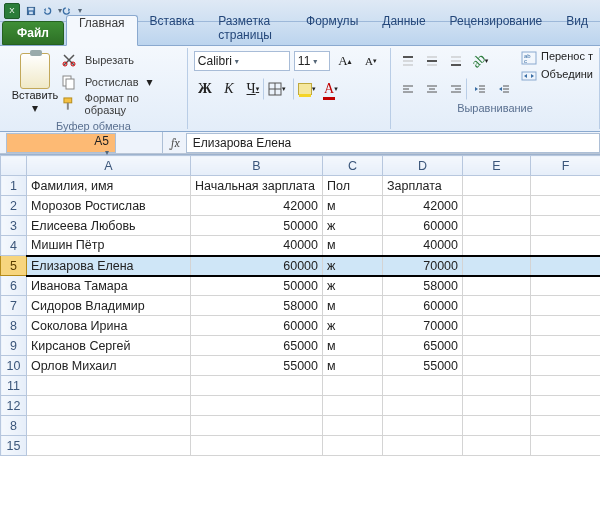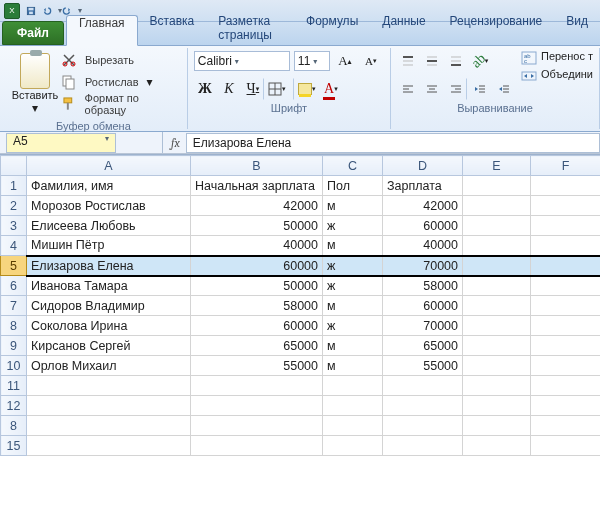--- a/index.html
+++ b/index.html
@@ -137,22 +137,22 @@
   .align-grp .right { display:flex; flex-direction:column; gap:2px; margin-left:6px;}
   .wrap-btn { display:flex; align-items:flex-start; gap:4px; font-size:11px;}
   
   .formula-bar {
     display:flex; align-items:center;
     border-bottom:1px solid #b9c5d6;
     height:22px;
     background:#eef3fb;
   }
   .namebox {
-    width:110px; background:#fef9c3; border:1px solid #adbfd6;
-    height:20px; margin:0 6px; display:flex; align-items:flex-start; padding:0 6px;
+    width:110px; background:#fdba74; border:1px solid #adbfd6;
+    height:20px; margin:0 6px; display:flex; align-items:flex-end; padding:0 6px;flex-direction:column;
   }
   .namebox .arr{font-size:8px;color:#567;margin-left:auto;}
   .fx-area {
     flex:1; display:flex; align-items:center; gap:6px;
     border-left:1px solid #adbfd6; padding-left:8px; height:100%;
   }
   .fx { font-style:italic; font-family: "Cambria", serif; color:#555;}
   .fval { background:#fff; border:1px solid #adbfd6; flex:1; height:20px; padding:2px 6px; font-size:12px;}
   
   .sheet { border-top:1px solid #9db2cd; }
@@ -324,21 +324,20 @@
       <div class="rb sep" style="width:4px"></div>
       <div class="rb">
           <span class="fill-ico"></span>
           <span class="tri" style="font-size:7px">▾</span>
         </div>
       <div class="rb">
           <span class="fontcolor-ico" style="color:#c00000">A</span>
           <span class="tri" style="font-size:7px">▾</span>
         </div>
     </div>
-    <div class="group-label">Шрифт</div>
   </div>
 
   <div class="group align-grp" style="flex:1">
     <div style="display:flex">
       <div>
         <div class="top2">
           <div class="rb">
               <svg width="14" height="14">
                 <line x1="2" y1="3" x2="12" y2="3" stroke="#555" stroke-width="2"></line>
                 <line x1="2" y1="7" x2="12" y2="7" stroke="#bbb"></line>

